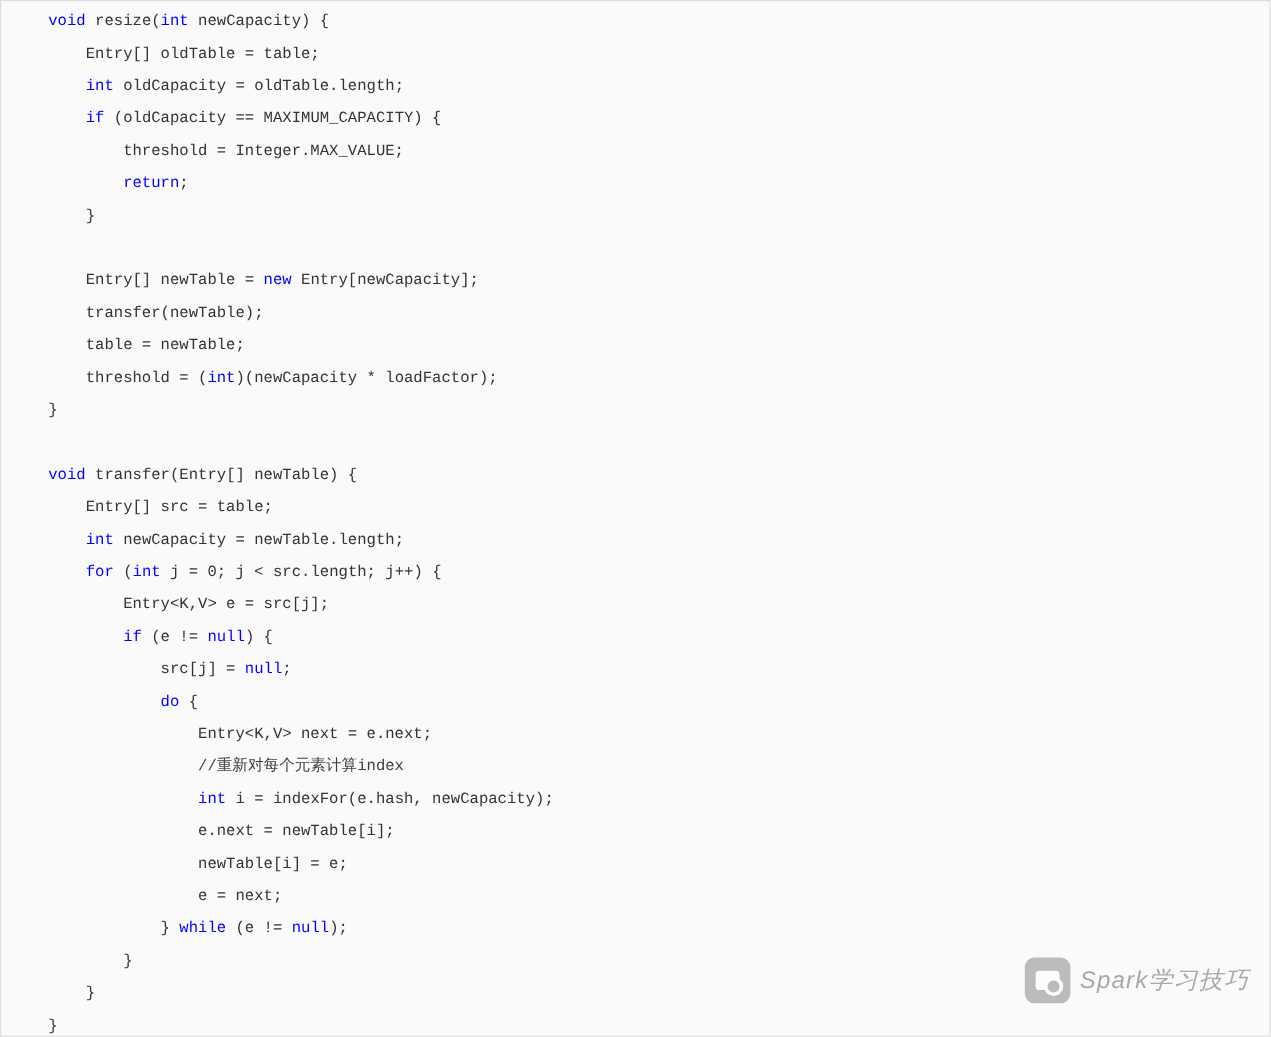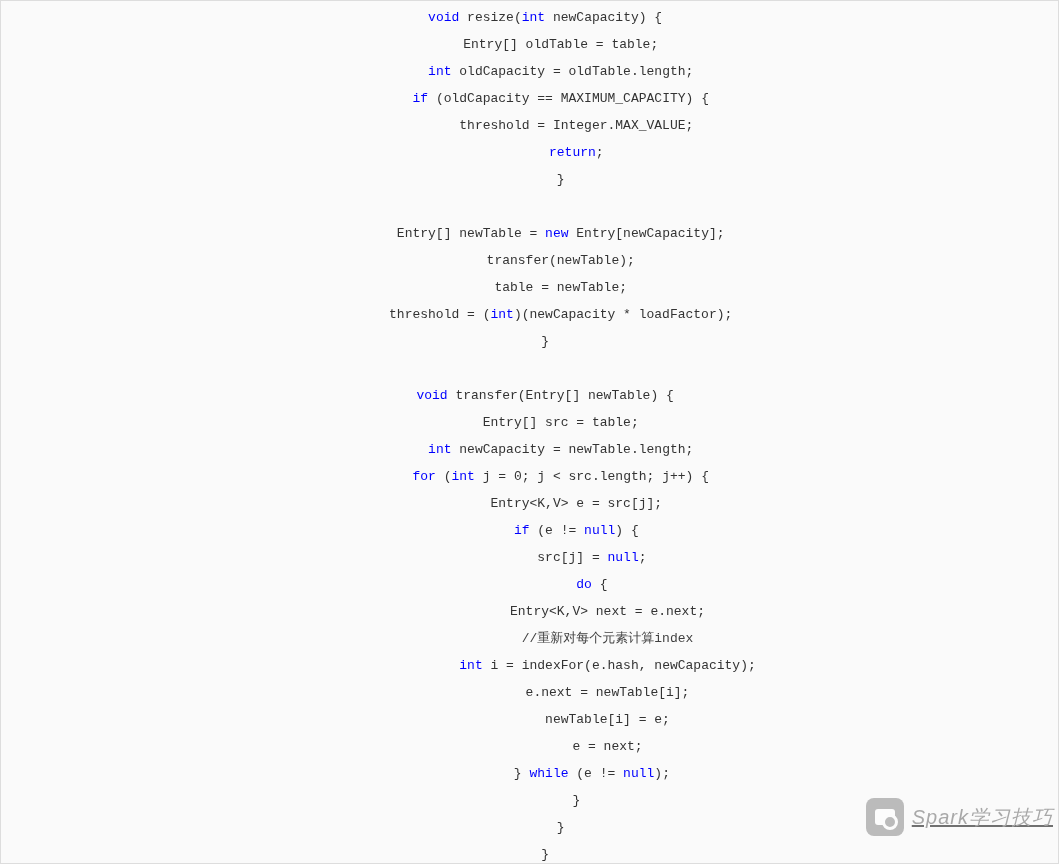--- a/index.html
+++ b/index.html
@@ -16,32 +16,31 @@
 }
 .code-container {
   background: #fafafa;
   border: 1px solid #ddd;
   padding: 3px 0;
   white-space: pre;
   color: #333;
   height: 100%;
   overflow: hidden;
 }
-.line { padding: 0 8px; text-align: center; }
+.line { padding: 0 8px; }
 .kw { color: #0000ff; }
 .comment-red { color: #404040; }
 .watermark {
   position: absolute;
-  right: 6px;
+  right: 18px;
   bottom: 28px;
   display: flex;
   align-items: center;
   gap: 8px;
   opacity: 0.55;
-  text-decoration: underline;
 }
 .watermark-icon {
   width: 38px;
   height: 38px;
   background: #888;
   border-radius: 8px;
   display: flex;
   align-items: center;
   justify-content: center;
   position: relative;

